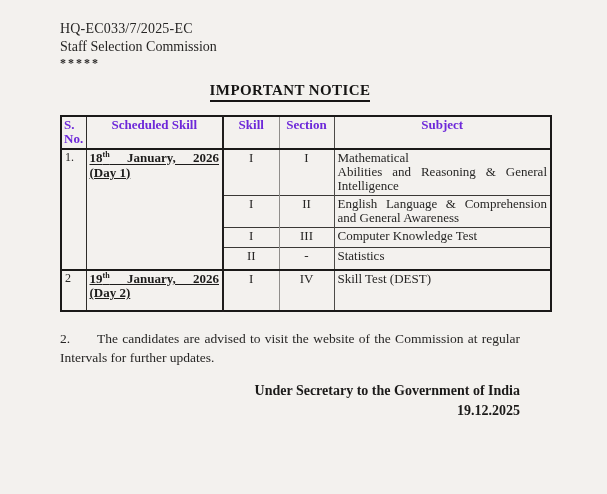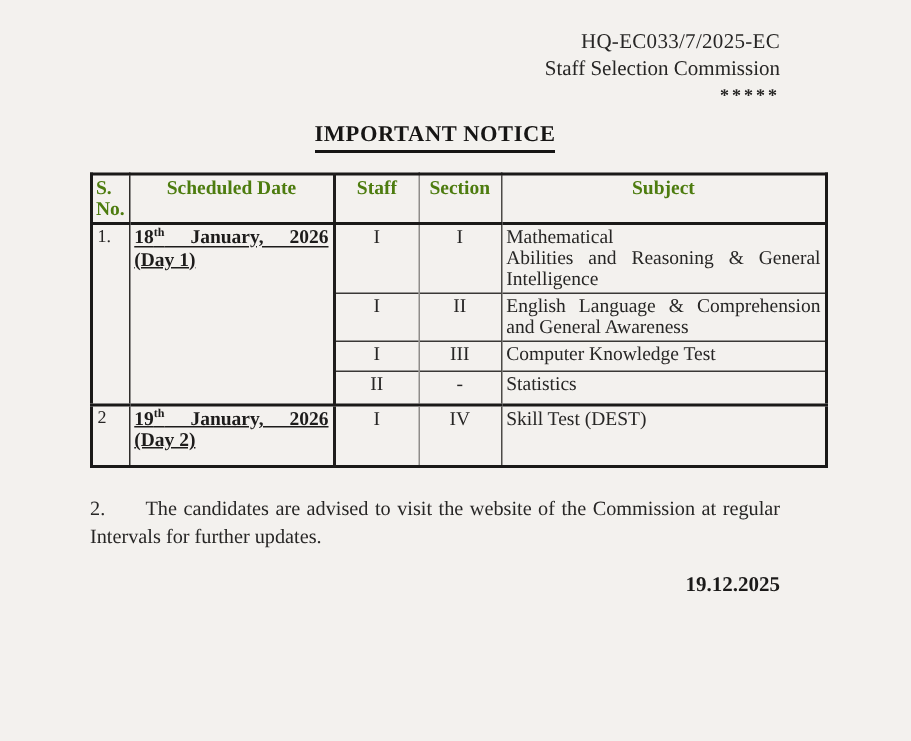--- a/index.html
+++ b/index.html
@@ -6,21 +6,21 @@
   html,body { width:607px; height:494px; }
   body {
     background:#f3f1ee;
     color:#272625;
     font-family:"Liberation Serif","DejaVu Serif",serif;
     position:relative;
     overflow:hidden;
   }
   .doc { padding-top:20px; }
 
-  .center-block { width:460px; margin-left:60px; text-align:right;font-family:Liberation Serif, serif; }
+  .center-block { width:460px; margin-left:60px; text-align:left;font-family:Liberation Serif, serif; }
   .ref-line  { font-size:14px; line-height:1.25; letter-spacing:0.2px; }
   .org-line  { font-size:14px; line-height:1.25; }
   .stars-line{ font-size:12px; font-weight:bold; letter-spacing:2px; line-height:1.1; margin-top:2px; }
 
   .notice-wrap { width:460px; margin:11px 0 13px 60px; text-align:center; }
   .notice-title {
     display:inline-block;
     font-size:15px; font-weight:bold; color:#161514;
     letter-spacing:0.4px;
     border-bottom:2px solid #161514;
@@ -39,21 +39,21 @@
     border-collapse:collapse;
     table-layout:fixed;
     font-size:13px; line-height:1.08;
     border:2.5px solid #1a1918;
   }
   .schedule th, .schedule td {
     vertical-align:top;
     padding:1px 3px 2px 3px;
     overflow:hidden;
   }
-  .schedule th { font-weight:bold; color:#4d7c0f; text-align:center; }
+  .schedule th { font-weight:bold; color:#6d28d9; text-align:center; }
   tr.head-row > * { border-bottom:2.5px solid #1a1918; }
   tr.head-row { height:30px; }
   tr.r1a { height:40px; }
   tr.r1b { height:32px; }
   tr.r1c { height:20px; }
   tr.r1d { height:22px; }
   tr.row2 { height:41px; }
   tr.row2 > td { border-top:2.5px solid #1a1918; }
   tr.sub  > td { border-top:1px solid #3a3836; }
 
@@ -106,22 +106,22 @@
     <colgroup>
       <col style="width:25px">
         <col style="width:137px">
         <col style="width:56px">
         <col style="width:55px">
         <col style="width:217px">
     </colgroup>
     <tbody>
       <tr class="head-row">
         <th class="c-sno">S. No.</th>
-        <th class="c-date">Scheduled Date</th>
-        <th class="c-paper">Staff</th>
+        <th class="c-date">Scheduled Skill</th>
+        <th class="c-paper">Skill</th>
         <th class="c-section">Section</th>
         <th>Subject</th>
       </tr>
 
       <tr class="r1a">
         <td class="c-sno" rowspan="4">1.</td>
         <td class="c-date date-cell" rowspan="4">
           <div class="date-main"><span>18</span><sup>th</sup><span> January, 2026</span></div>
           <div class="date-sub">(Day 1)</div>
         </td>
@@ -155,16 +155,17 @@
         <td class="c-paper">I</td>
         <td class="c-section">IV</td>
         <td class="c-subject">Skill Test (DEST)</td>
       </tr>
     </tbody>
   </table>
 
   <p class="advisory"><span class="para-num">2.</span><span>The candidates are advised to visit the website of the Commission at regular Intervals for further updates.</span></p>
 
   <div class="signature">
+    <div>Under Secretary to the Government of India</div>
     <div>19.12.2025</div>
   </div>
 
 </div>
 
 </body></html>

